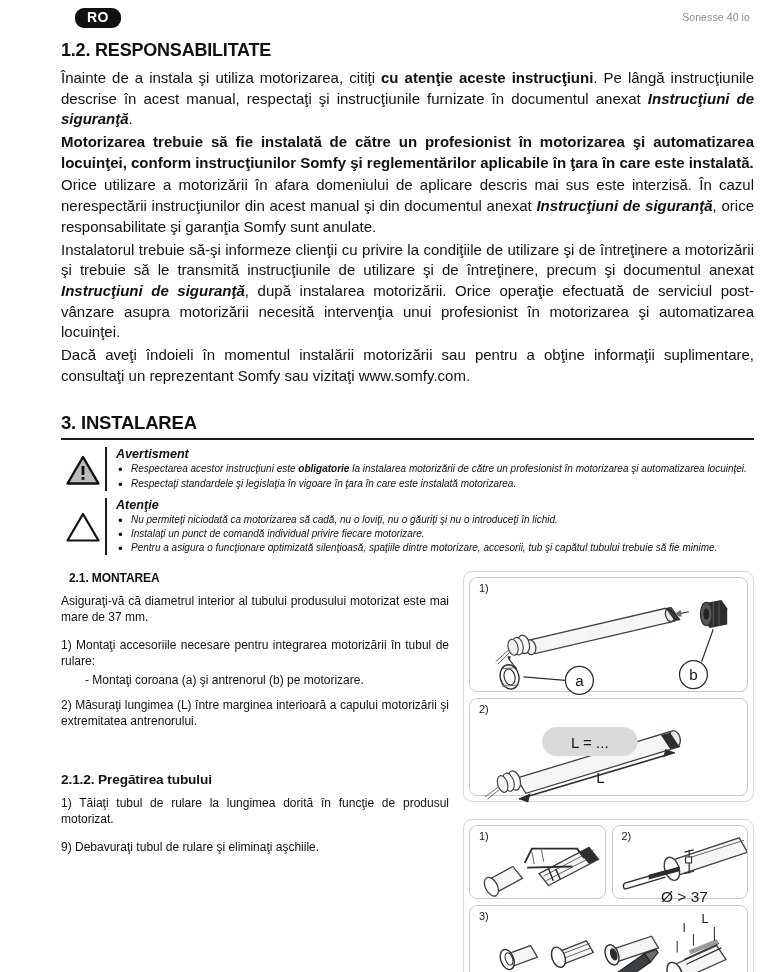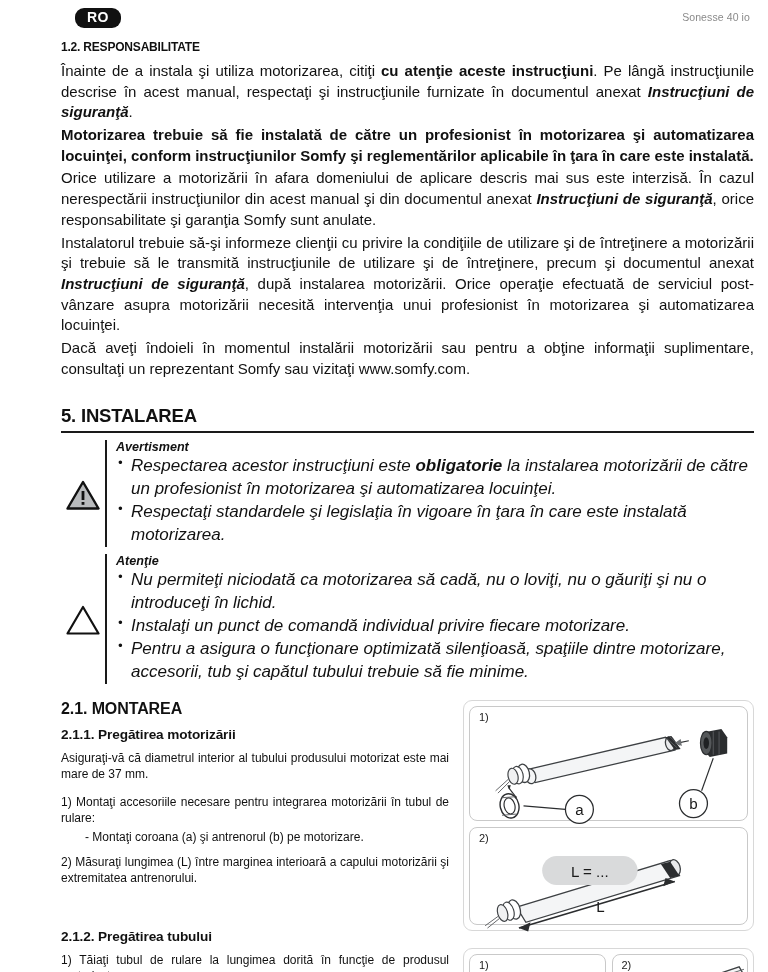--- a/index.html
+++ b/index.html
@@ -51,21 +51,21 @@
     color: #8a8a8a;
     letter-spacing: 0.1px;
   }
 
   
   .content {
     margin: 0 14px 0 61px;
     position: relative;
   }
   h2.sec-title {
-    font-size: 12px;
+    font-size: 18px;
     font-weight: bold;
     margin: 4px 0 7px 0;
     letter-spacing: -0.2px;
   }
   h2.sec-title-big {
     font-size: 18.5px;
     font-weight: bold;
     margin: 0 0 4px 0;
     letter-spacing: -0.2px;
   }
@@ -115,21 +115,21 @@
     margin: 0 0 1px 0;
   }
   ul.warn-list {
     list-style: none;
     margin: 0;
     padding: 0;
   }
   ul.warn-list li {
     position: relative;
     padding-left: 15px;
-    font-size: 17px;
+    font-size: 10px;
     font-style: italic;
     line-height: 1.32;
     margin-bottom: 1px;
   }
   ul.warn-list li::before {
     content: "\2022";
     position: absolute;
     left: 2px;
     top: -1px;
     font-size: 13px;
@@ -146,23 +146,23 @@
     width: 398px;
     flex: 0 0 398px;
     padding-right: 10px;
     box-sizing: border-box;
   }
   .split-right {
     flex: 1 1 auto;
     padding-left: 4px;
   }
   h3.sub-title {
-    font-size: 16px;
-    font-weight: bold;
-    margin: 0 0 9px 0;
+    font-size: 12px;
+    font-weight: bold;
+    margin: 0 0 9px 8px;
     letter-spacing: -0.1px;
   }
   h4.subsub-title {
     font-size: 13.6px;
     font-weight: bold;
     margin: 0 0 9px 0;
     letter-spacing: -0.1px;
   }
   p.col {
     font-size: 12px;
@@ -230,21 +230,21 @@
     <h2 class="sec-title">1.2. RESPONSABILITATE</h2>
     <div id="sec12-body">
         <p class="body"><span>Înainte de a instala şi utiliza motorizarea, citiţi </span><b>cu atenţie aceste instrucţiuni</b><span>. Pe lângă instrucţiunile descrise în acest manual, respectaţi şi instrucţiunile furnizate în documentul anexat </span><b style="font-style: italic;">Instrucţiuni de siguranţă</b><span>.</span></p>
         <p class="body strong">Motorizarea trebuie să fie instalată de către un profesionist în motorizarea şi automatizarea locuinţei, conform instrucţiunilor Somfy şi reglementărilor aplicabile în ţara în care este instalată.</p>
         <p class="body"><span>Orice utilizare a motorizării în afara domeniului de aplicare descris mai sus este interzisă. În cazul nerespectării instrucţiunilor din acest manual şi din documentul anexat </span><b style="font-style: italic;">Instrucţiuni de siguranţă</b><span>, orice responsabilitate şi garanţia Somfy sunt anulate.</span></p>
         <p class="body"><span>Instalatorul trebuie să-şi informeze clienţii cu privire la condiţiile de utilizare şi de întreţinere a motorizării şi trebuie să le transmită instrucţiunile de utilizare şi de întreţinere, precum şi documentul anexat </span><b style="font-style: italic;">Instrucţiuni de siguranţă</b><span>, după instalarea motorizării. Orice operaţie efectuată de serviciul post-vânzare asupra motorizării necesită intervenţia unui profesionist în motorizarea şi automatizarea locuinţei.</span></p>
         <p class="body"><span>Dacă aveţi îndoieli în momentul instalării motorizării sau pentru a obţine informaţii suplimentare, consultaţi un reprezentant Somfy sau vizitaţi www.somfy.com.</span></p>
       </div>
 
     <div class="big-sec-wrap">
-      <h2 class="sec-title-big">5. INSTALAREA</h2>
+      <h2 class="sec-title-big">3. INSTALAREA</h2>
       <hr class="sec-rule">
 
       <div class="warn-block">
         <div class="warn-icon">
           <svg width="34" height="30" viewBox="0 0 34 30" aria-hidden="true">
             <polygon points="17,2 32.5,28.5 1.5,28.5" fill="#b9bbbd" stroke="#111" stroke-width="2.4" stroke-linejoin="round"></polygon>
             <rect x="15.6" y="11" width="2.8" height="9" fill="#111"></rect>
             <rect x="15.6" y="22" width="2.8" height="2.8" fill="#111"></rect>
           </svg>
         </div>
@@ -271,21 +271,20 @@
               <li><i>Pentru a asigura o funcţionare optimizată silenţioasă, spaţiile dintre motorizare, accesorii, tub şi capătul tubului trebuie să fie minime.</i></li>
             </ul>
         </div>
       </div>
     </div>
 
     <div class="split">
 
       <div class="split-left">
         <h3 class="sub-title">2.1. MONTAREA</h3>
-        <h4 class="subsub-title">2.1.1. Pregătirea motorizării</h4>
         <p class="col">Asiguraţi-vă că diametrul interior al tubului produsului motorizat este mai mare de 37 mm.</p>
         <p class="col tight">1) Montaţi accesoriile necesare pentru integrarea motorizării în tubul de rulare:</p>
         <p class="col indent">- Montaţi coroana (a) şi antrenorul (b) pe motorizare.</p>
         <p class="col">2) Măsuraţi lungimea (L) între marginea interioară a capului motorizării şi extremitatea antrenorului.</p>
 
         <div style="height:30px"></div>
 
         <h4 class="subsub-title">2.1.2. Pregătirea tubului</h4>
         <p class="col">1) Tăiaţi tubul de rulare la lungimea dorită în funcţie de produsul motorizat.</p>
         <p class="col">9) Debavuraţi tubul de rulare şi eliminaţi aşchiile.</p>

